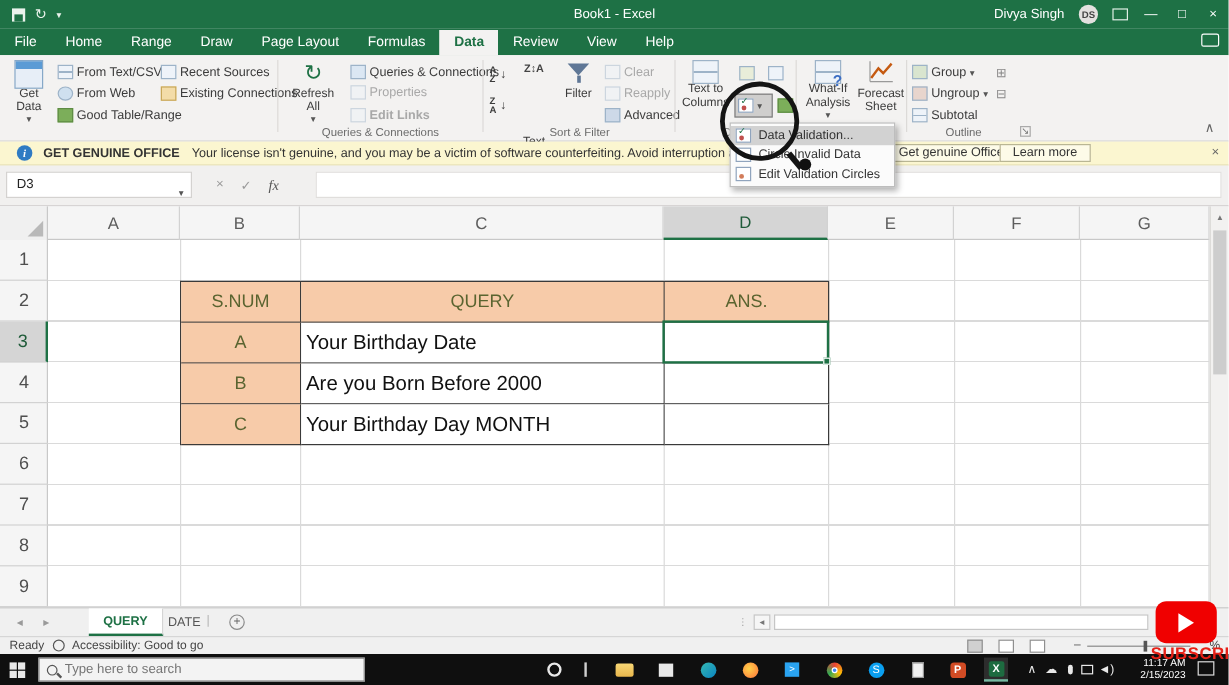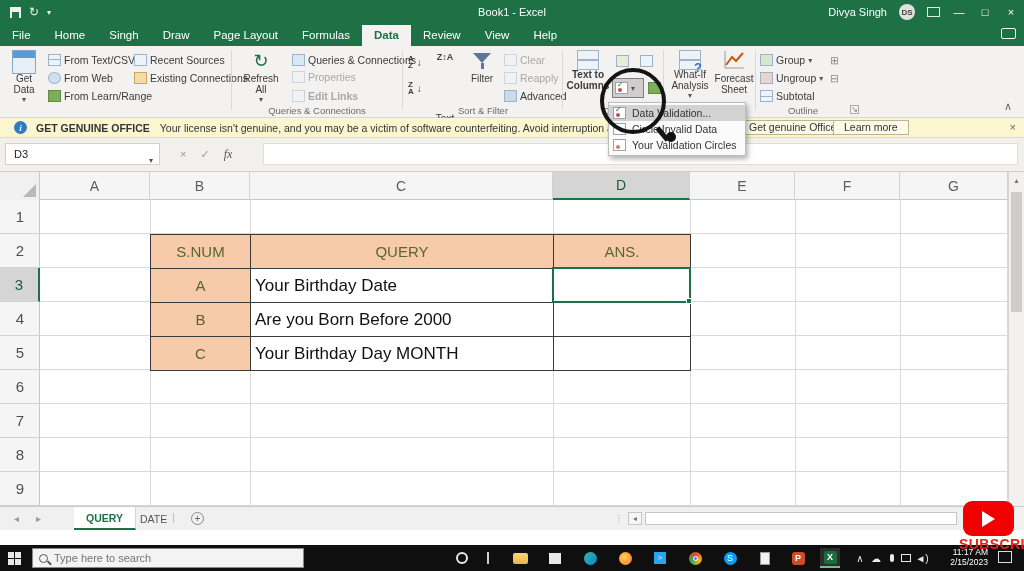--- a/index.html
+++ b/index.html
@@ -149,21 +149,21 @@
       <span class="ribbon-disp"></span>
       <span class="winbtn">—</span>
       <span class="winbtn">□</span>
       <span class="winbtn">×</span>
     </div>
   </div>
 
   <div class="abs tabbar">
     <div class="rtab">File</div>
     <div class="rtab">Home</div>
-    <div class="rtab">Singh</div>
+    <div class="rtab">Range</div>
     <div class="rtab">Draw</div>
     <div class="rtab">Page Layout</div>
     <div class="rtab">Formulas</div>
     <div class="rtab active">Data</div>
     <div class="rtab">Review</div>
     <div class="rtab">View</div>
     <div class="rtab">Help</div>
   </div>
   <div class="comment-ic" style="position:absolute;"></div>
 
@@ -177,21 +177,21 @@
     <div class="sbtn" style="left:48px; top:6px;">
       <span class="ic grid"></span>
       <span>From Text/CSV</span>
     </div>
     <div class="sbtn" style="left:48px; top:24px;">
       <span class="ic" style="border-radius:50%;background:#cfe0ef;"></span>
       <span>From Web</span>
     </div>
     <div class="sbtn" style="left:48px; top:42px;">
       <span class="ic green"></span>
-      <span>From Learn/Range</span>
+      <span>Good Table/Range</span>
     </div>
     <div class="sbtn" style="left:134px; top:6px;">
       <span class="ic"></span>
       <span>Recent Sources</span>
     </div>
     <div class="sbtn" style="left:134px; top:24px;">
       <span class="ic" style="background:#f3dca8;border-color:#c9a85a;"></span>
       <span>Existing Connections</span>
     </div>
     <div class="gdiv" style="left:231px;"></div>
@@ -243,21 +243,21 @@
       <span class="ic"></span>
       <span>Reapply</span>
     </div>
     <div class="sbtn" style="left:504px; top:42px;">
       <span class="ic" style="background:#cdd9e8;"></span>
       <span>Advanced</span>
     </div>
     <div class="grp-label" style="left:404px; width:158px;">Sort &amp; Filter</div>
     <div class="gdiv" style="left:562px;"></div>
 
-    <div class="bbtn" style="left:566px; top:2px; width:44px;font-weight:bold;">
+    <div class="bbtn" style="left:566px; top:2px; width:44px;">
       <span class="icbig grid ic" style="width:22px;height:20px;"></span>
       <span>Text to Columns</span>
     </div>
     <div class="sbtn" style="left:616px; top:7px;">
         <span class="ic" style="background:#e8edd9;"></span>
       </div>
     <div class="sbtn" style="left:640px; top:7px;">
         <span class="ic"></span>
       </div>
     <div class="sbtn" style="left:612px; top:32px; width:32px; height:20px; background:#cfcecd; border:1px solid #7e7e7e; padding-left:2px;">
@@ -398,20 +398,32 @@
     <span class="navarrow" style="left:36px;">▸</span>
     <div class="stab active" style="left:74px;">QUERY</div>
     <div class="stab" style="left:128px;">DATE</div>
     <span style="position:absolute;left:172px;top:4px;color:#b5b5b5;">|</span>
     <div class="addsheet">+</div>
     <span class="hs-dots">⋮</span>
     <div class="hs-left">◂</div>
     <div class="hscroll"></div>
   </div>
 
+  <div class="abs statusbar">
+    <span style="position:absolute;left:8px;top:2px;">Ready</span>
+    <span style="position:absolute;left:44px;top:2px;width:10px;height:10px;border:1px solid #555;border-radius:50%;"></span>
+    <span style="position:absolute;left:60px;top:2px;">Accessibility: Good to go</span>
+    <div class="viewbtn sel" style="left:806px;"></div>
+    <div class="viewbtn" style="left:832px;"></div>
+    <div class="viewbtn" style="left:858px;"></div>
+    <span style="position:absolute;left:895px;top:1px;color:#555;">–</span>
+    <div class="zoomline" style="left:906px;width:86px;"></div>
+    <div class="zoomhandle" style="left:953px;"></div>
+    <span style="position:absolute;left:1008px;top:2px;">%</span>
+  </div>
 
   <div class="abs taskbar">
     <div class="startbtn">
       <span class="win-ic">
           <i></i>
           <i></i>
           <i></i>
           <i></i>
         </span>
     </div>
@@ -487,21 +499,21 @@
     <div class="mitem">
       <span class="mi">
           <i class="dot" style="left:4px;bottom:3px;"></i>
         </span>
       <span>Circle Invalid Data</span>
     </div>
     <div class="mitem">
       <span class="mi">
           <i class="dot" style="background:#d27c5a;"></i>
         </span>
-      <span>Your Validation Circles</span>
+      <span>Edit Validation Circles</span>
     </div>
   </div>
 
   <div class="abs mag-ring"></div>
   <div class="abs mag-handle"></div>
   <div class="abs mag-dot"></div>
 
   <div class="abs yt-btn">
       <span class="yt-tri"></span>
     </div>

